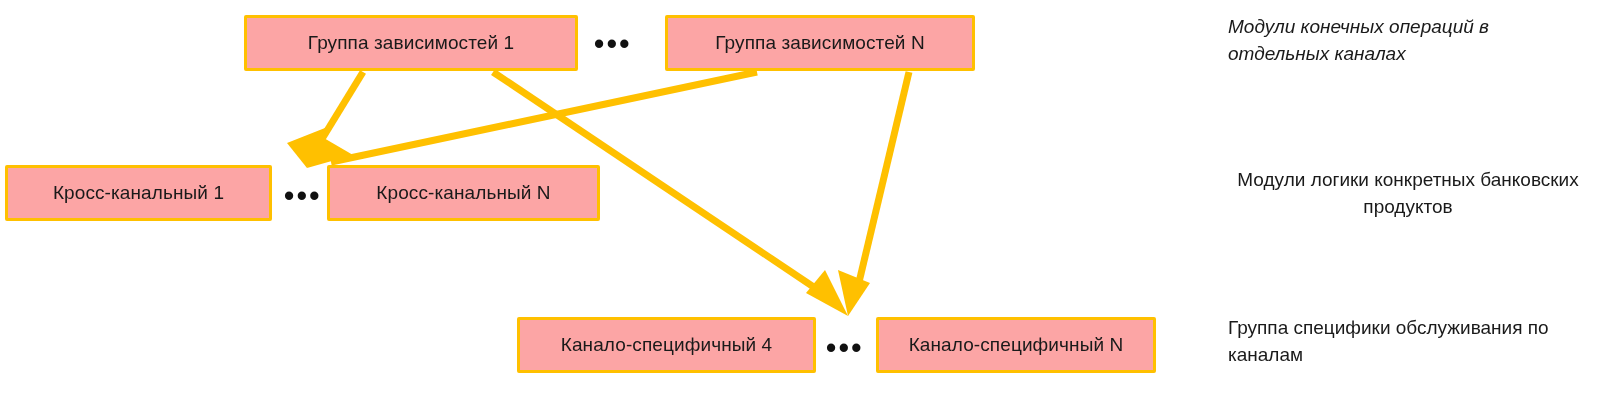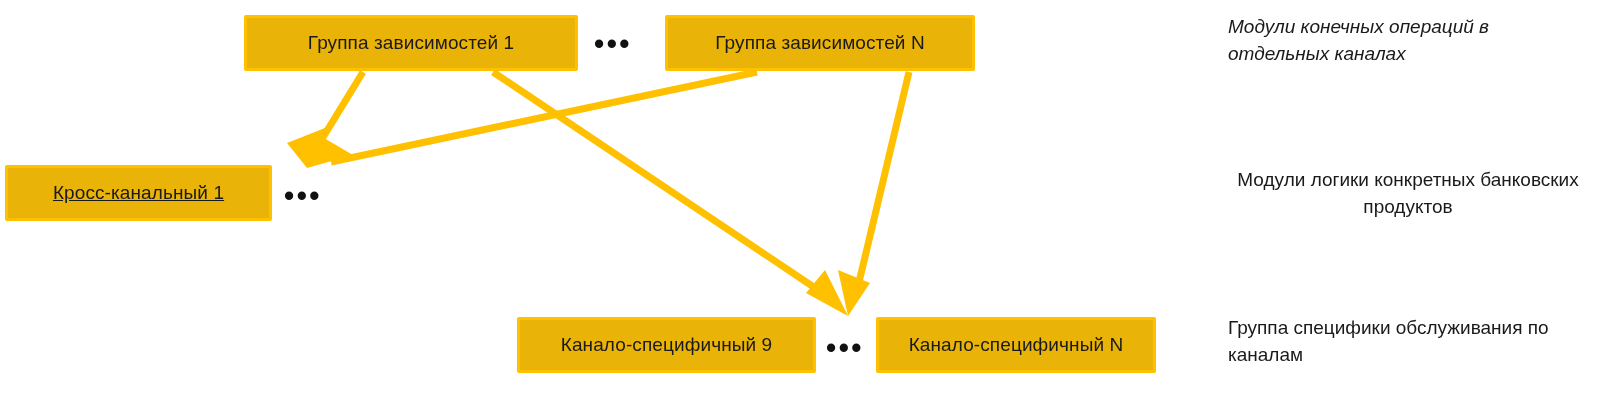--- a/index.html
+++ b/index.html
@@ -22,21 +22,21 @@
     position: absolute;
     left: 0;
     top: 0;
     width: 1600px;
     height: 403px;
     pointer-events: none;
   }
   .node {
     position: absolute;
     box-sizing: border-box;
-    background: #eab308;
+    background: #fca5a5;
     border: 3px solid #ffc000;
     border-radius: 2px;
     display: flex;
     align-items: center;
     justify-content: center;
     color: #1a1a1a;
     font-size: 19px;
     line-height: 1.15;
     letter-spacing: 0.1px;
     white-space: nowrap;
@@ -86,31 +86,34 @@
   </div>
 
   <div class="ellipsis" style="left:594px; top:30px;">•••</div>
 
   <div class="node" style="left:665px; top:15px; width:310px; height:56px;">
     <span>Группа зависимостей N</span>
   </div>
 
   <div class="side-label" style="left:1228px; top:14px;font-style:italic;">Модули конечных операций в отдельных каналах</div>
 
-  <div class="node" style="left:5px; top:165px; width:267px; height:56px;text-decoration:underline;">
+  <div class="node" style="left:5px; top:165px; width:267px; height:56px;">
     <span>Кросс-канальный 1</span>
   </div>
 
   <div class="ellipsis" style="left:284px; top:182px;">•••</div>
 
+  <div class="node" style="left:327px; top:165px; width:273px; height:56px;">
+    <span>Кросс-канальный N</span>
+  </div>
 
   <div class="side-label" style="left:1228px; top:167px;text-align:center;">Модули логики конкретных банковских продуктов</div>
 
   <div class="node" style="left:517px; top:317px; width:299px; height:56px;">
-    <span>Канало-специфичный 9</span>
+    <span>Канало-специфичный 4</span>
   </div>
 
   <div class="ellipsis" style="left:826px; top:334px;">•••</div>
 
   <div class="node" style="left:876px; top:317px; width:280px; height:56px;">
     <span>Канало-специфичный N</span>
   </div>
 
   <div class="side-label" style="left:1228px; top:315px;">Группа специфики обслуживания по каналам</div>
 

